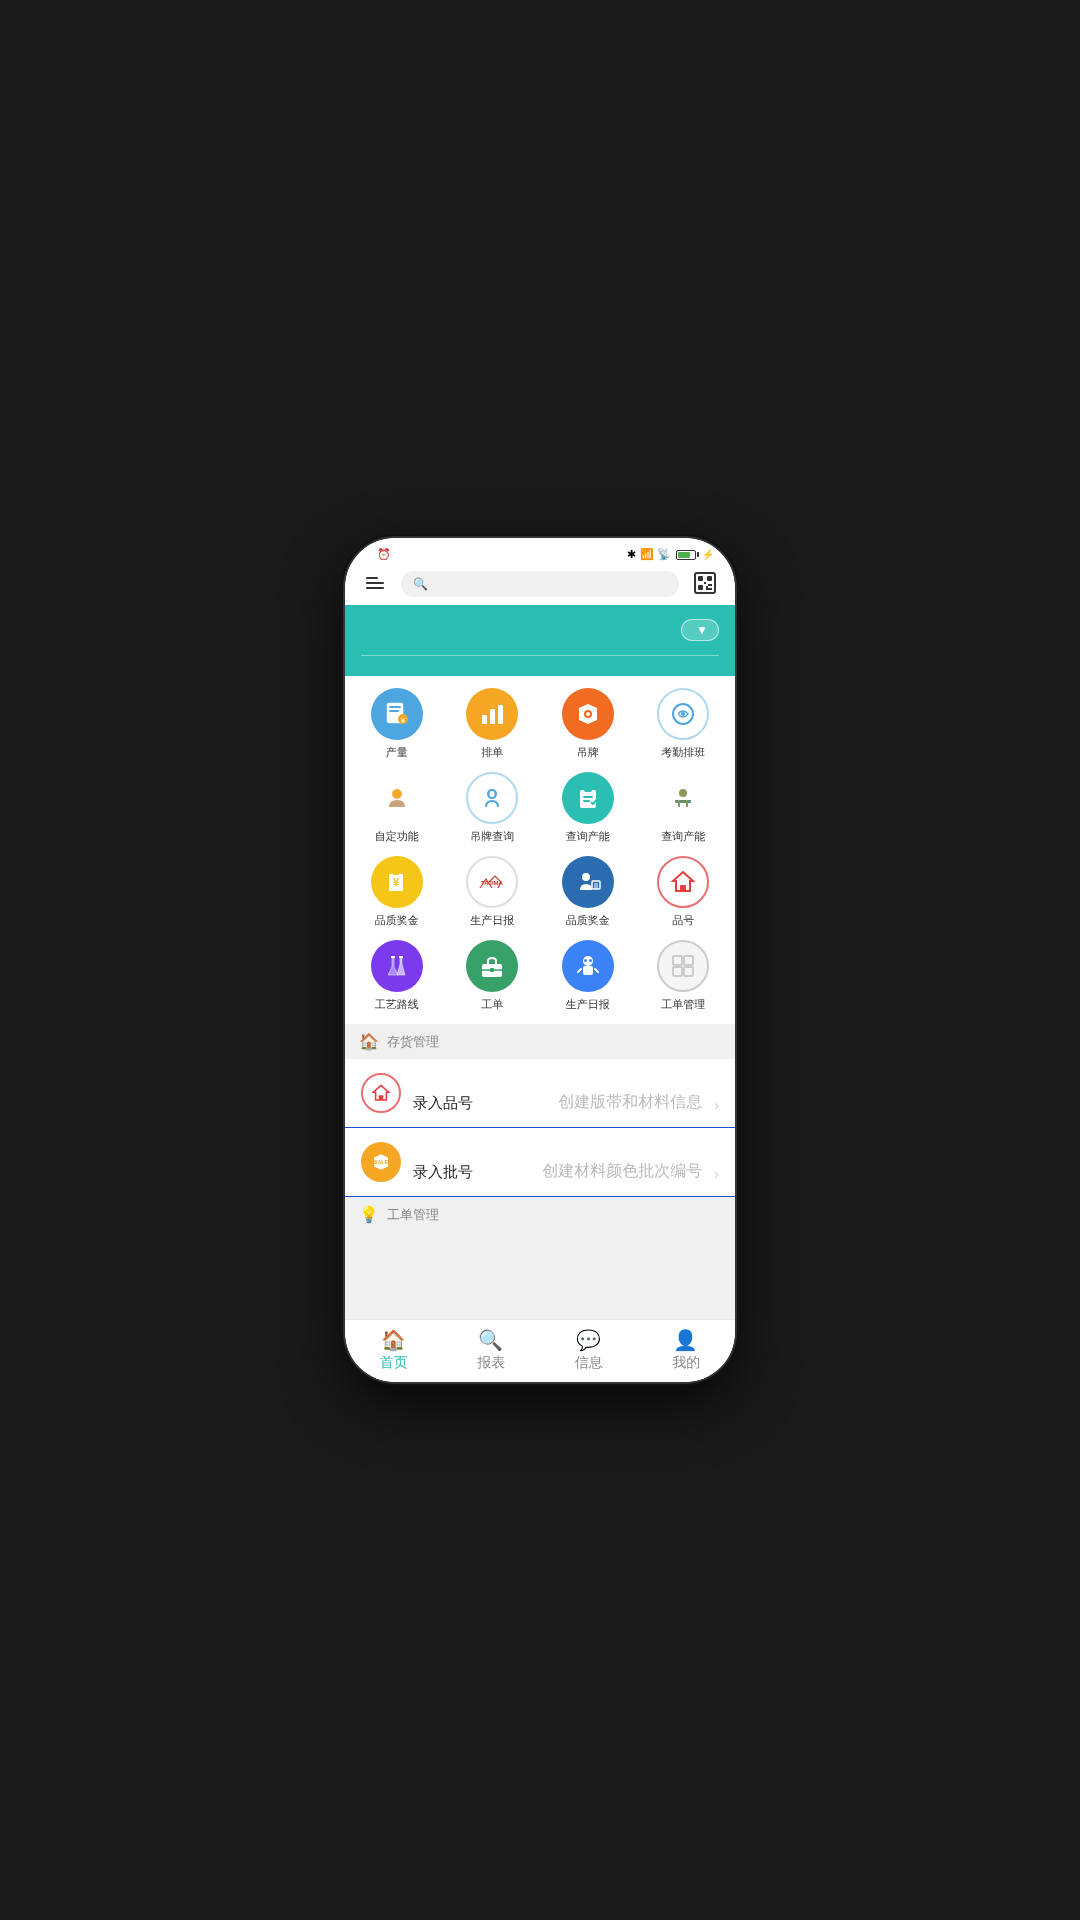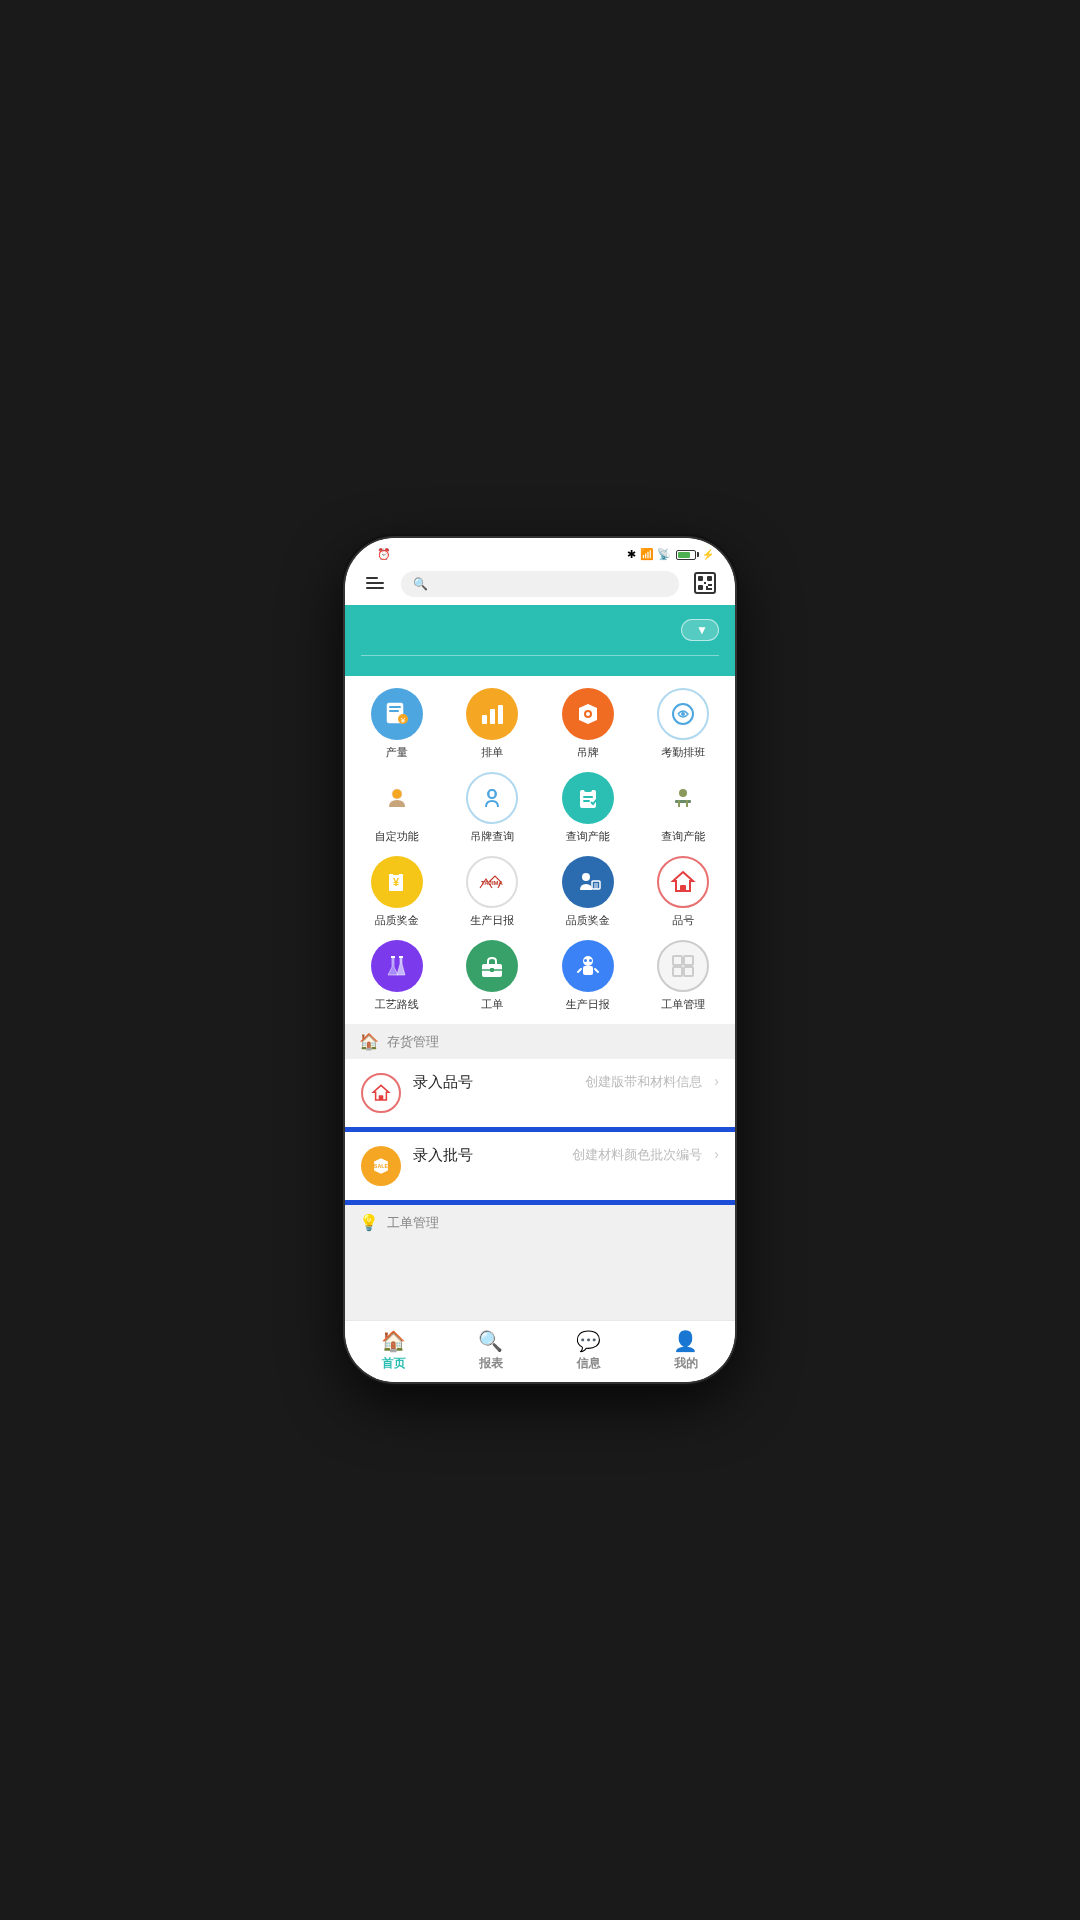--- a/index.html
+++ b/index.html
@@ -207,56 +207,56 @@
       padding: 8px 14px;
       display: flex;
       align-items: center;
       gap: 8px;
     }
     .section-header-text { font-size: 13px; color: #888; font-weight: 500; }
     .list-item {
       background: #fff;
       padding: 14px 16px;
       display: flex;
-      align-items: flex-start;
+      align-items: flex-end;
       gap: 12px;
-      border-bottom: 5px solid #1d4ed8;
+      border-bottom: 1px solid #1d4ed8;
       cursor: pointer;
     }
     .list-item-icon {
       width: 40px; height: 40px;
       border-radius: 50%;
       display: flex;
       align-items: center;
       justify-content: center;
       flex-shrink: 0;
     }
     .list-item-main { flex: 1; }
     .list-item-title { font-size: 15px; color: #222; font-weight: 500; }
-    .list-item-sub { font-size: 13px; color: #bbb; font-family: Liberation Mono, monospace; }
+    .list-item-sub { font-size: 16px; color: #bbb; font-family: Liberation Mono, monospace; }
     .list-item-arrow { color: #ccc; font-size: 14px; }
     
     .bottom-nav {
       background: #fff;
       display: flex;
       border-top: 1px solid #e8e8e8;
       flex-shrink: 0;
       padding-bottom: 8px;
     }
     .nav-item {
       flex: 1;
       display: flex;
       flex-direction: column;
       align-items: center;
       gap: 2px;
       padding: 8px 0 2px;
       cursor: pointer;
     }
     .nav-icon { font-size: 20px; }
-    .nav-label { font-size: 12px; color: #888; font-weight: bold; }
+    .nav-label { font-size: 14px; color: #888; }
     .nav-item.active .nav-label { color: #2bbfb3; }
     .nav-item.active .nav-icon { color: #2bbfb3; }
   </style>
 </head>
 <body>
 
 <div class="phone-shell">
   <div class="phone-screen">
 
     <div class="notch">

